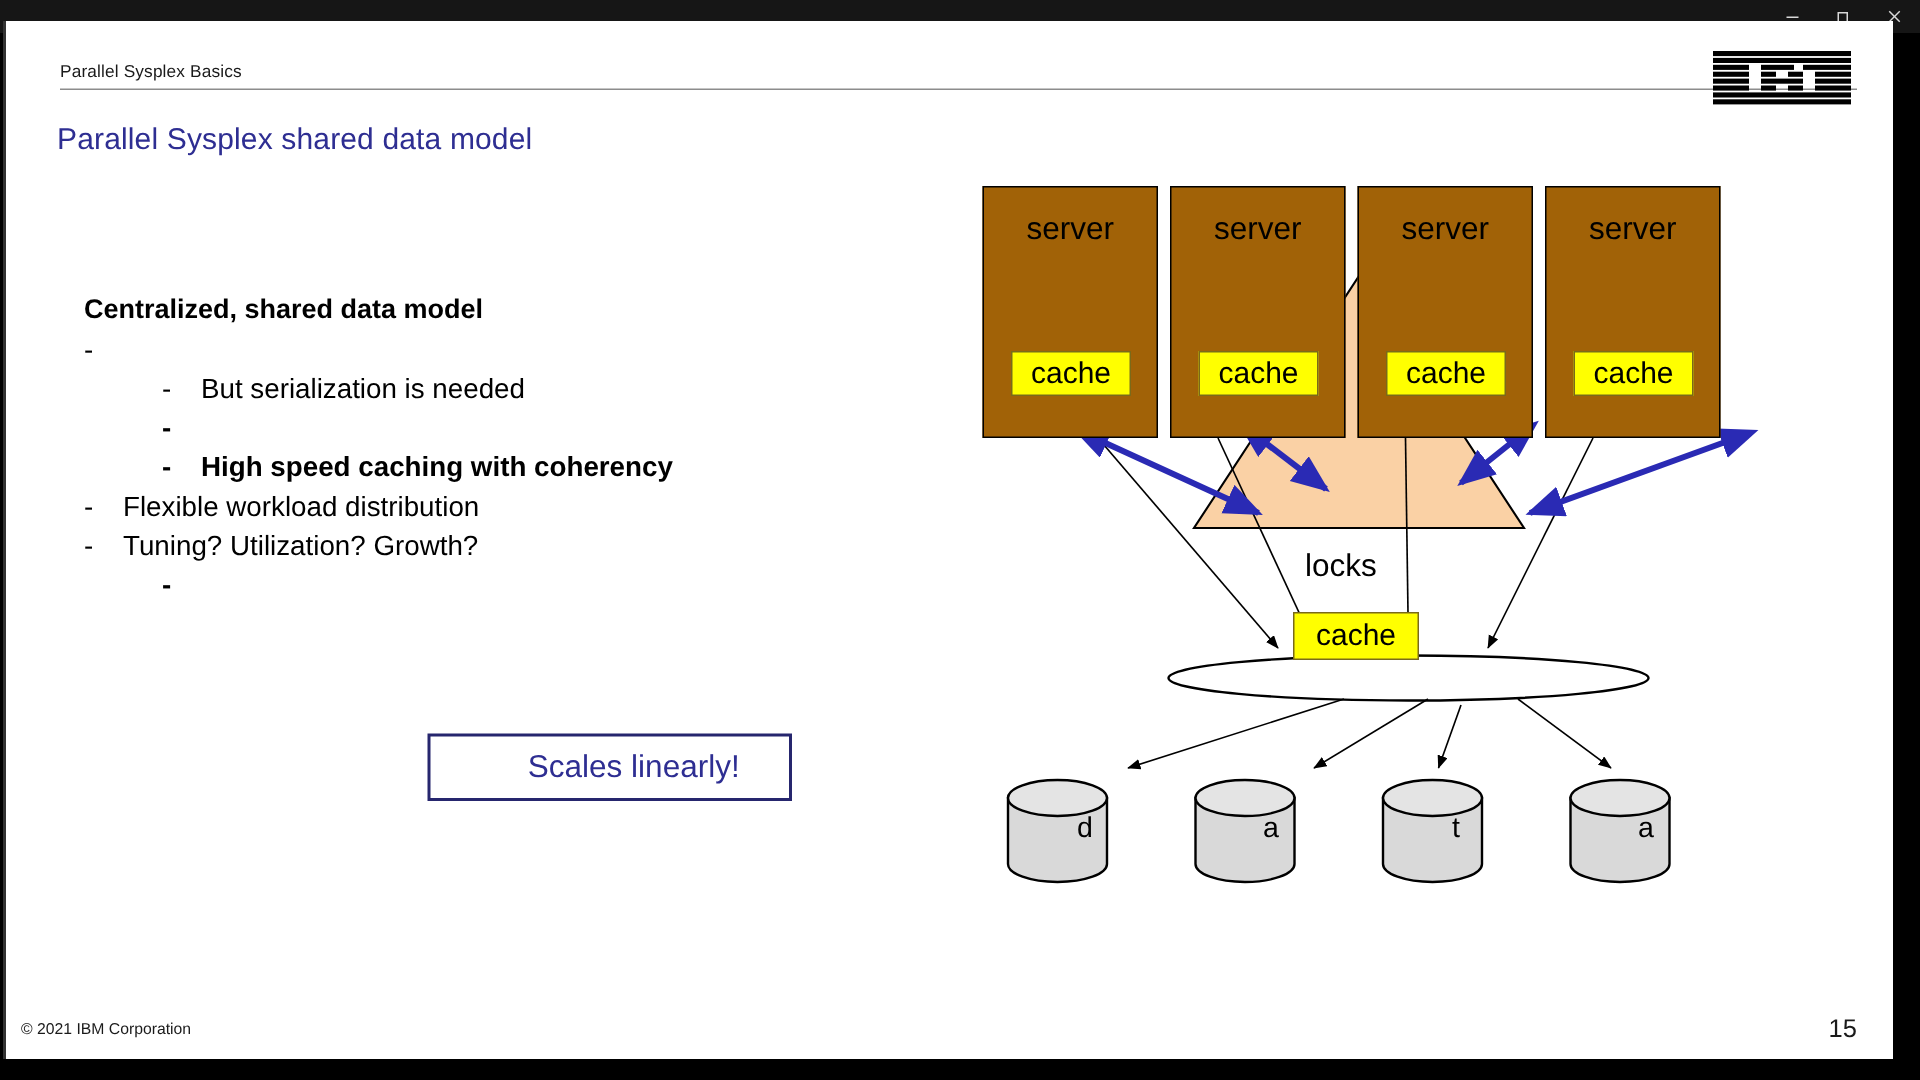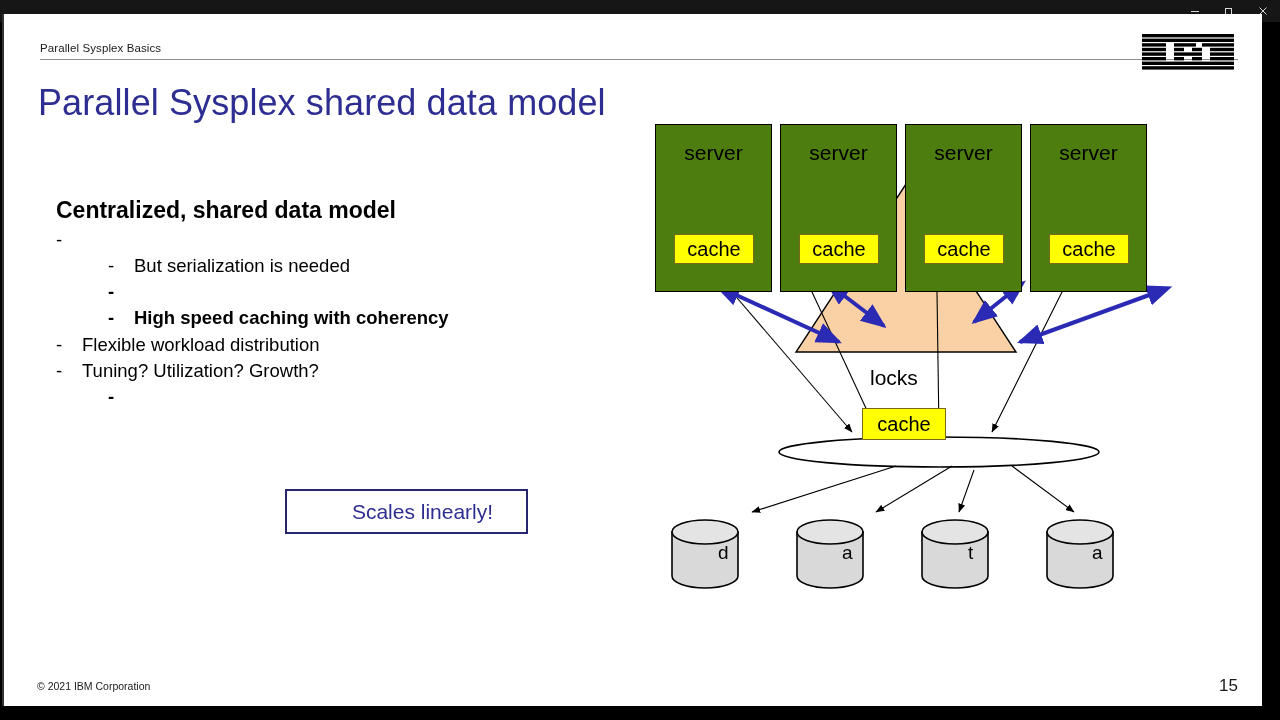--- a/index.html
+++ b/index.html
@@ -73,21 +73,21 @@
     left: 36px;
     top: 45px;
     width: 1198px;
     height: 1px;
     background: #8c8c8c;
   }
   .slide-title {
     position: absolute;
     left: 34px;
     top: 68px;
-    font-size: 36px;
+    font-size: 20px;
     color: #2e2e92;
     white-space: nowrap;
     letter-spacing: 0.1px;
   }
 
   
   .ibm-logo {
     position: absolute;
     right: 28px;
     top: 20px;
@@ -96,21 +96,21 @@
   }
 
   
   .body-copy {
     position: absolute;
     left: 52px;
     top: 180px;
     width: 560px;
   }
   .lead {
-    font-size: 23px;
+    font-size: 18px;
     font-weight: bold;
     color: #000;
     line-height: 1.42;
     white-space: nowrap;
   }
   .blist { list-style: none; margin: 0; padding: 0; }
   .bitem {
     display: flex;
     align-items: baseline;
     font-size: 18.5px;
@@ -152,21 +152,21 @@
     position: absolute;
     left: 630px;
     top: 100px;
     width: 610px;
     height: 490px;
   }
   .diagram svg { display: block; }
 
   .server-box {
     position: absolute;
-    background: #4d7c0f;
+    background: #a16207;
     border: 1.6px solid #000;
     box-sizing: border-box;
   }
   .server-box .srv-label {
     position: absolute;
     left: 0; right: 0;
     top: 16px;
     text-align: center;
     font-size: 21px;
     color: #000;
@@ -203,21 +203,21 @@
 
   .disk-letter {
     position: absolute;
     font-size: 19px;
     color: #000;
   }
 
   
   .footer-copy {
     position: absolute;
-    left: 33px;
+    left: 10px;
     bottom: 14px;
     font-size: 10.5px;
     color: #1a1a1a;
     white-space: nowrap;
   }
   .footer-page {
     position: absolute;
     right: 24px;
     bottom: 10px;
     font-size: 17px;

